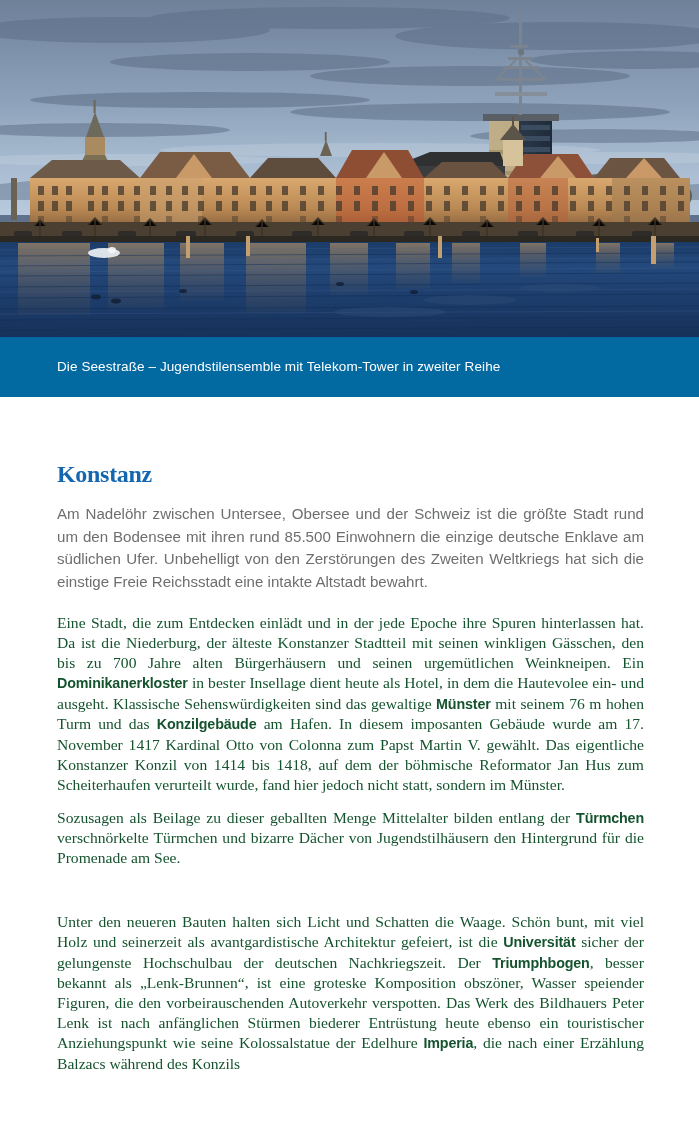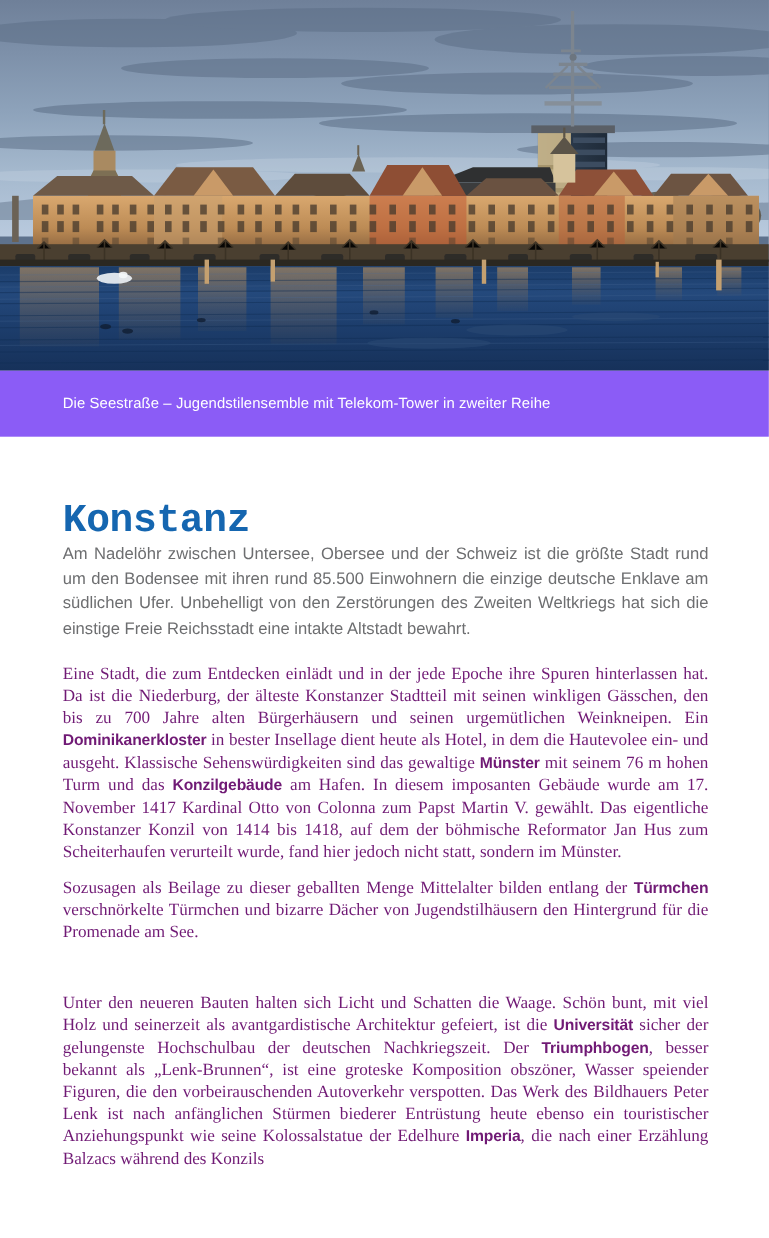--- a/index.html
+++ b/index.html
@@ -58,45 +58,45 @@
 
   
   .content {
     position: absolute;
     left: 57px;
     top: 455px;
     width: 587px;
   }
 
   h1.page-title {
-    margin: 0 0 0 0;
-    font-family: Liberation Mono, monospace;
+    margin: 0 0 10px 0;
+    font-family: Liberation Serif, serif;
     font-weight: bold;
-    font-size: 36px;
+    font-size: 24px;
     line-height: 38px;
     color: #1566b0;
     letter-spacing: -0.3px;
   }
 
   p.lede {
     margin: 0 0 20px 0;
     font-family: Liberation Sans, sans-serif;
     font-size: 15.1px;
     line-height: 22.6px;
     color: #6d6e70;
     text-align: justify;
     hyphens: none;
   }
 
   p.body {
     margin: 0 0 13px 0;
     font-family: "Liberation Serif", serif;
     font-size: 15.6px;
     line-height: 19.8px;
-    color: #701a75;
+    color: #14532d;
     text-align: justify;
     hyphens: none;
   }
   p.body:last-child { margin-bottom: 0; margin-top: 44px; }
 
   .kw {
     font-family: "Liberation Sans", sans-serif;
     font-weight: bold;
     font-size: 14.3px;
     letter-spacing: -0.15px;
@@ -449,21 +449,21 @@
         </g>
         <g fill="#2b4a74" opacity="0.55">
           <ellipse cx="470" cy="300" rx="46" ry="5"></ellipse>
           <ellipse cx="390" cy="312" rx="56" ry="5"></ellipse>
           <ellipse cx="560" cy="288" rx="40" ry="4"></ellipse>
         </g>
       </g>
     </svg>
   </div>
 
-  <div class="caption-bar" style="background: #8b5cf6;">
+  <div class="caption-bar" style="background: #0369a1;">
     <div class="caption-text" style="color: rgb(255, 255, 255);">Die Seestraße – Jugendstilensemble mit Telekom-Tower in zweiter Reihe</div>
   </div>
 
   <div class="content">
     <h1 class="page-title" style="color: rgb(21, 102, 176);">Konstanz</h1>
 
     <p class="lede" style="color: rgb(109, 110, 112);">Am Nadelöhr zwischen Untersee, Obersee und der Schweiz ist die größte Stadt rund um den Bodensee mit ihren rund 85.500 Einwohnern die einzige deutsche Enklave am südlichen Ufer. Unbehelligt von den Zerstörungen des Zweiten Weltkriegs hat sich die einstige Freie Reichsstadt eine intakte Altstadt bewahrt.</p>
 
     <div>
       <p class="body"><span>Eine Stadt, die zum Entdecken einlädt und in der jede Epoche ihre Spuren hinterlassen hat. Da ist die Niederburg, der älteste Konstanzer Stadtteil mit seinen winkligen Gässchen, den bis zu 700 Jahre alten Bürgerhäusern und seinen urgemütlichen Weinkneipen. Ein </span><span class="kw">Dominikanerkloster</span><span> in bester Insellage dient heute als Hotel, in dem die Hautevolee ein- und ausgeht. Klassische Sehenswürdigkeiten sind das gewaltige </span><span class="kw">Münster</span><span> mit seinem 76 m hohen Turm und das </span><span class="kw">Konzilgebäude</span><span> am Hafen. In diesem imposanten Gebäude wurde am 17. November 1417 Kardinal Otto von Colonna zum Papst Martin V. gewählt. Das eigentliche Konstanzer Konzil von 1414 bis 1418, auf dem der böhmische Reformator Jan Hus zum Scheiterhaufen verurteilt wurde, fand hier jedoch nicht statt, sondern im Münster.</span></p>

